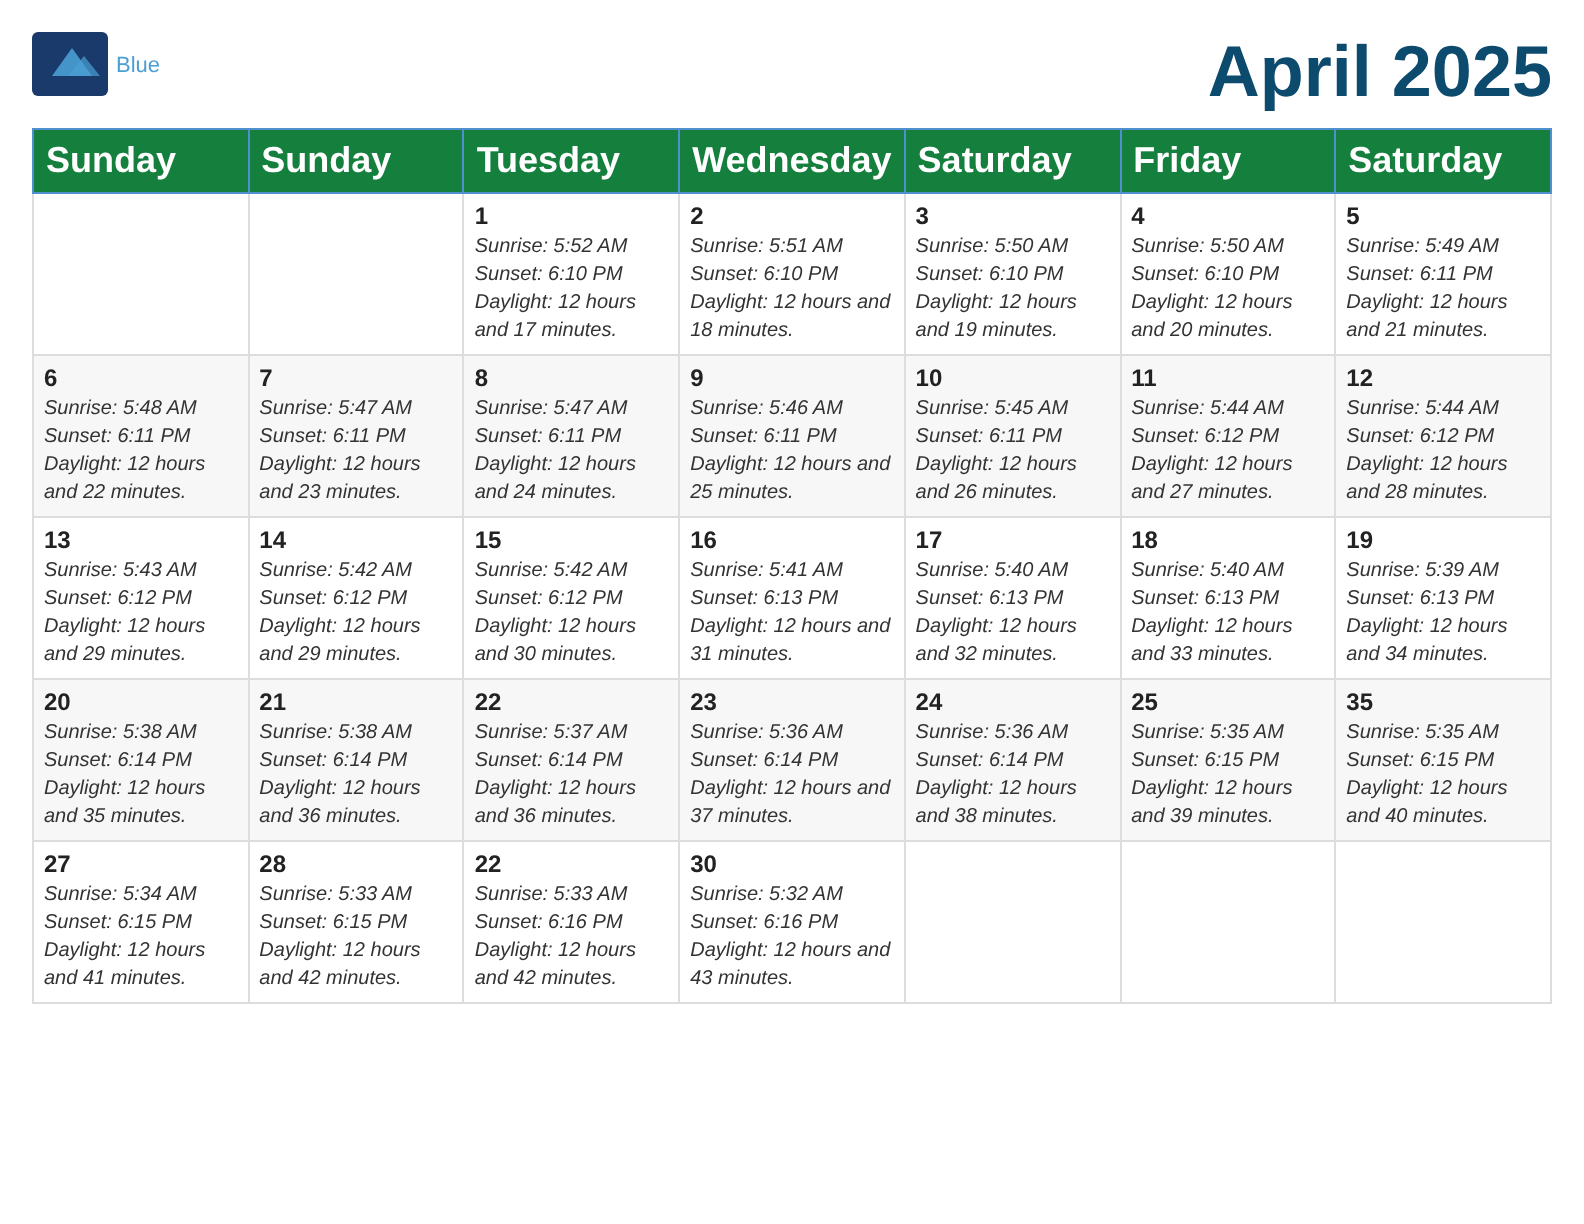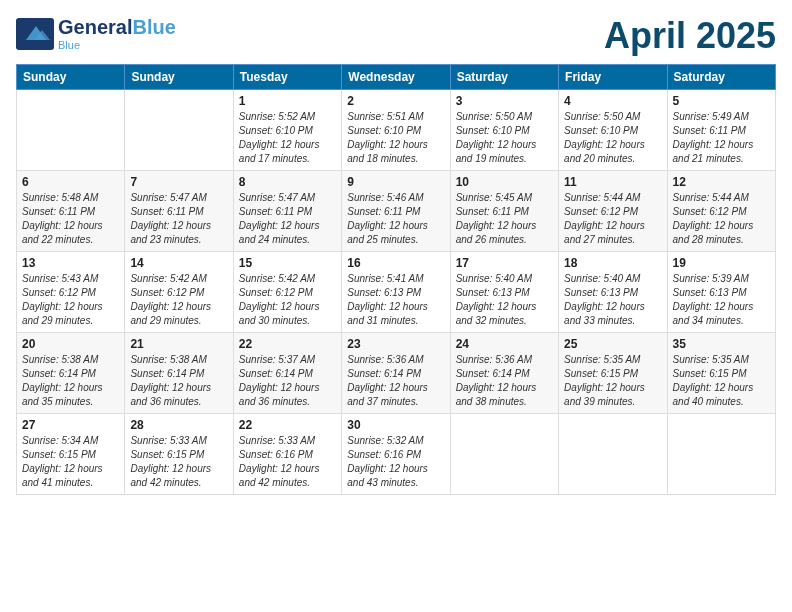--- a/index.html
+++ b/index.html
@@ -34,23 +34,23 @@
       font-size: 15px;
       color: #333;
       font-weight: normal;
     }
     .calendar {
       width: 100%;
       border-collapse: collapse;
       border: 1px solid #ccc;
     }
     .calendar th {
-      background: #0369a1;
+      background: #15803d;
       color: #fff;
-      font-size: 12px;
+      font-size: 18px;
       font-weight: bold;
       padding: 5px 6px;
       text-align: left;
       border: 1px solid #5090cf;
     }
     .calendar td {
       vertical-align: top;
       padding: 4px 5px;
       border: 1px solid #ddd;
       width: 108px;
@@ -84,23 +84,20 @@
 
 <div class="header">
   <div class="logo">
     <div style="display:flex; align-items:center; gap:4px;">
       <svg width="38" height="32" viewBox="0 0 38 32">
         <rect x="0" y="0" width="38" height="32" rx="3" fill="#1a3a6b"></rect>
         <polygon points="10,22 20,8 30,22" fill="#4a9fd4" opacity="0.9"></polygon>
         <polygon points="18,22 26,12 34,22" fill="#4a9fd4" opacity="0.7"></polygon>
       </svg>
       <div>
-        <div style="font-size:20px; font-weight:bold; color:#1a3a6b; line-height:1.1;">
-          General<span style="color:#4a9fd4;">Blue</span>
-        </div>
         <div style="font-size:11px; color:#4a9fd4; margin-top:1px;">Blue</div>
       </div>
     </div>
   </div>
   <div class="title-block">
     <h1>April 2025</h1>
   </div>
 </div>
 
 <table class="calendar">

